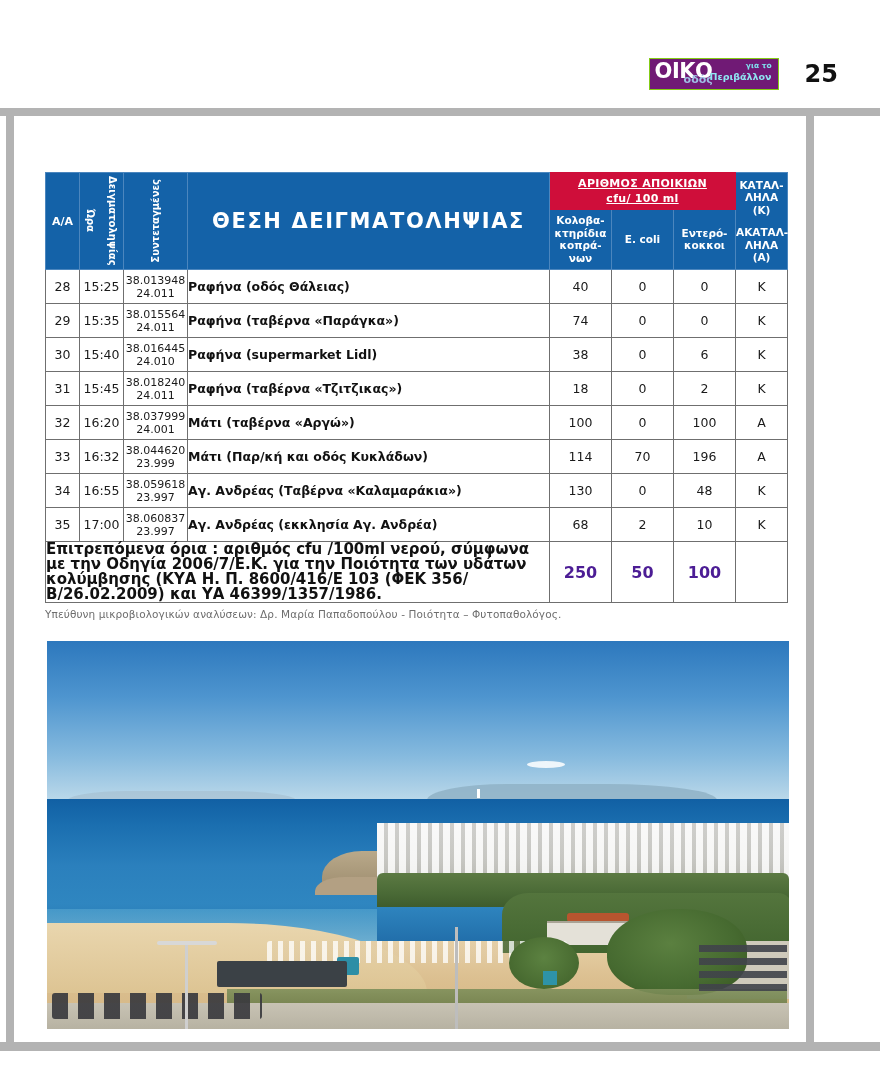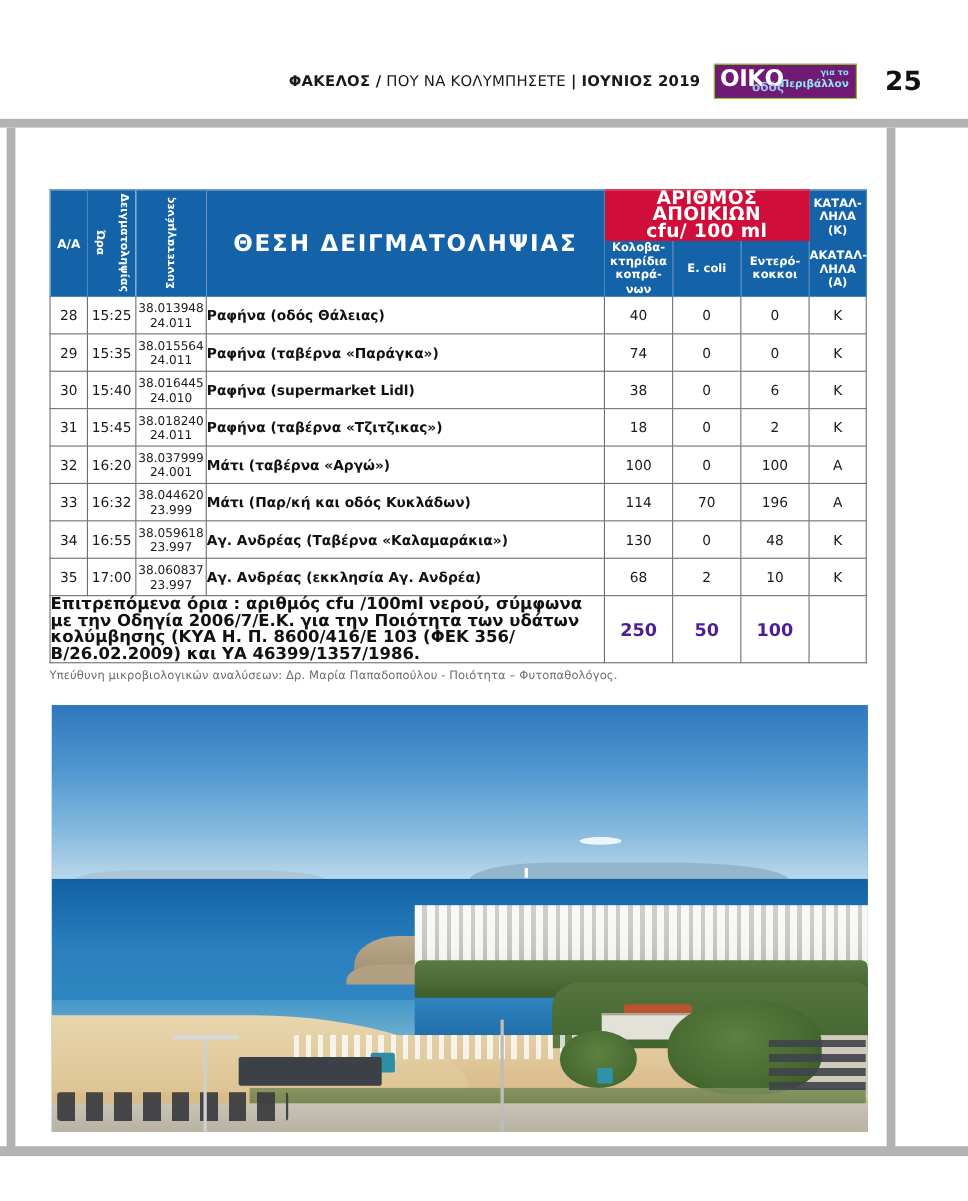--- a/index.html
+++ b/index.html
@@ -151,21 +151,21 @@
     font-size: 10px;
     font-weight: 700;
     line-height: 11px;
     margin: 0 auto;
     text-align: center;
   }
   .h-thesi {
     font-size: 21px;
     letter-spacing: 1.6px;
   }
-  .h-big { font-size: 17px; line-height: 15px; letter-spacing: .3px; }
+  .h-big { font-size: 11px; line-height: 15px; letter-spacing: .3px; text-decoration: underline; }
   .h-sub { font-size: 10.5px; line-height: 12.5px; margin-left: 22px; }
   .h-kat { font-size: 10.5px; line-height: 12.5px; }
 
   
   td.c-aa, td.c-time {
     text-align: center;
     font-size: 12.5px;
     color: #1a1a1a;
   }
   td.c-coord {
@@ -377,26 +377,20 @@
   }
   .ph-kiosk2 {
     position: absolute; left: 496px; top: 330px; width: 14px; height: 14px;
     background: #2e93a8;
   }
 </style>
 </head>
 <body>
 
 <div class="page-header">
-  <div class="kicker">
-    <b>ΦΑΚΕΛΟΣ /</b>
-    <span class="reg">ΠΟΥ ΝΑ ΚΟΛΥΜΠΗΣΕΤΕ</span>
-    <b>|</b>
-    <b>ΙΟΥΝΙΟΣ 2019</b>
-  </div>
 
   <div class="logo">
     <span class="oiko">ΟΙΚΟ</span>
     <span class="nomia">οδός</span>
     <span class="slogan1">για το</span>
     <span class="slogan2">Περιβάλλον</span>
   </div>
 
   <div class="pagenum">25</div>
 </div>

